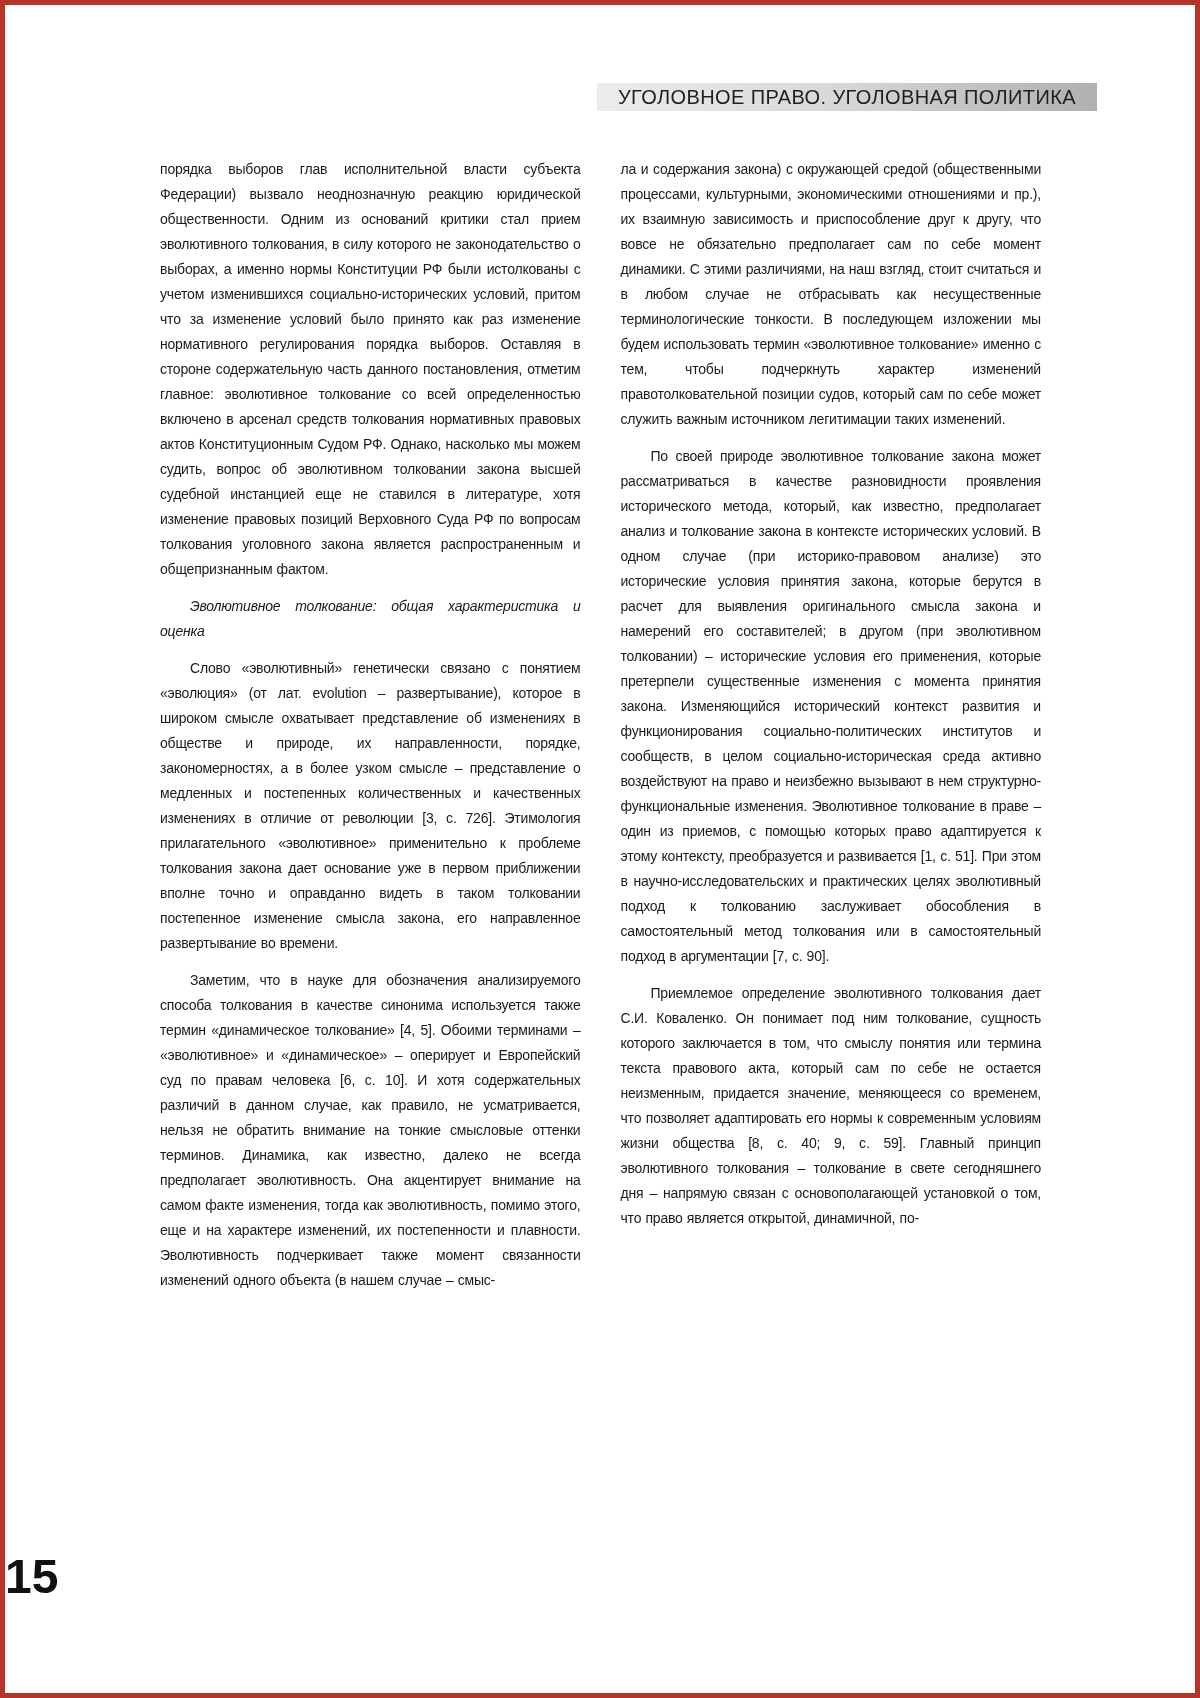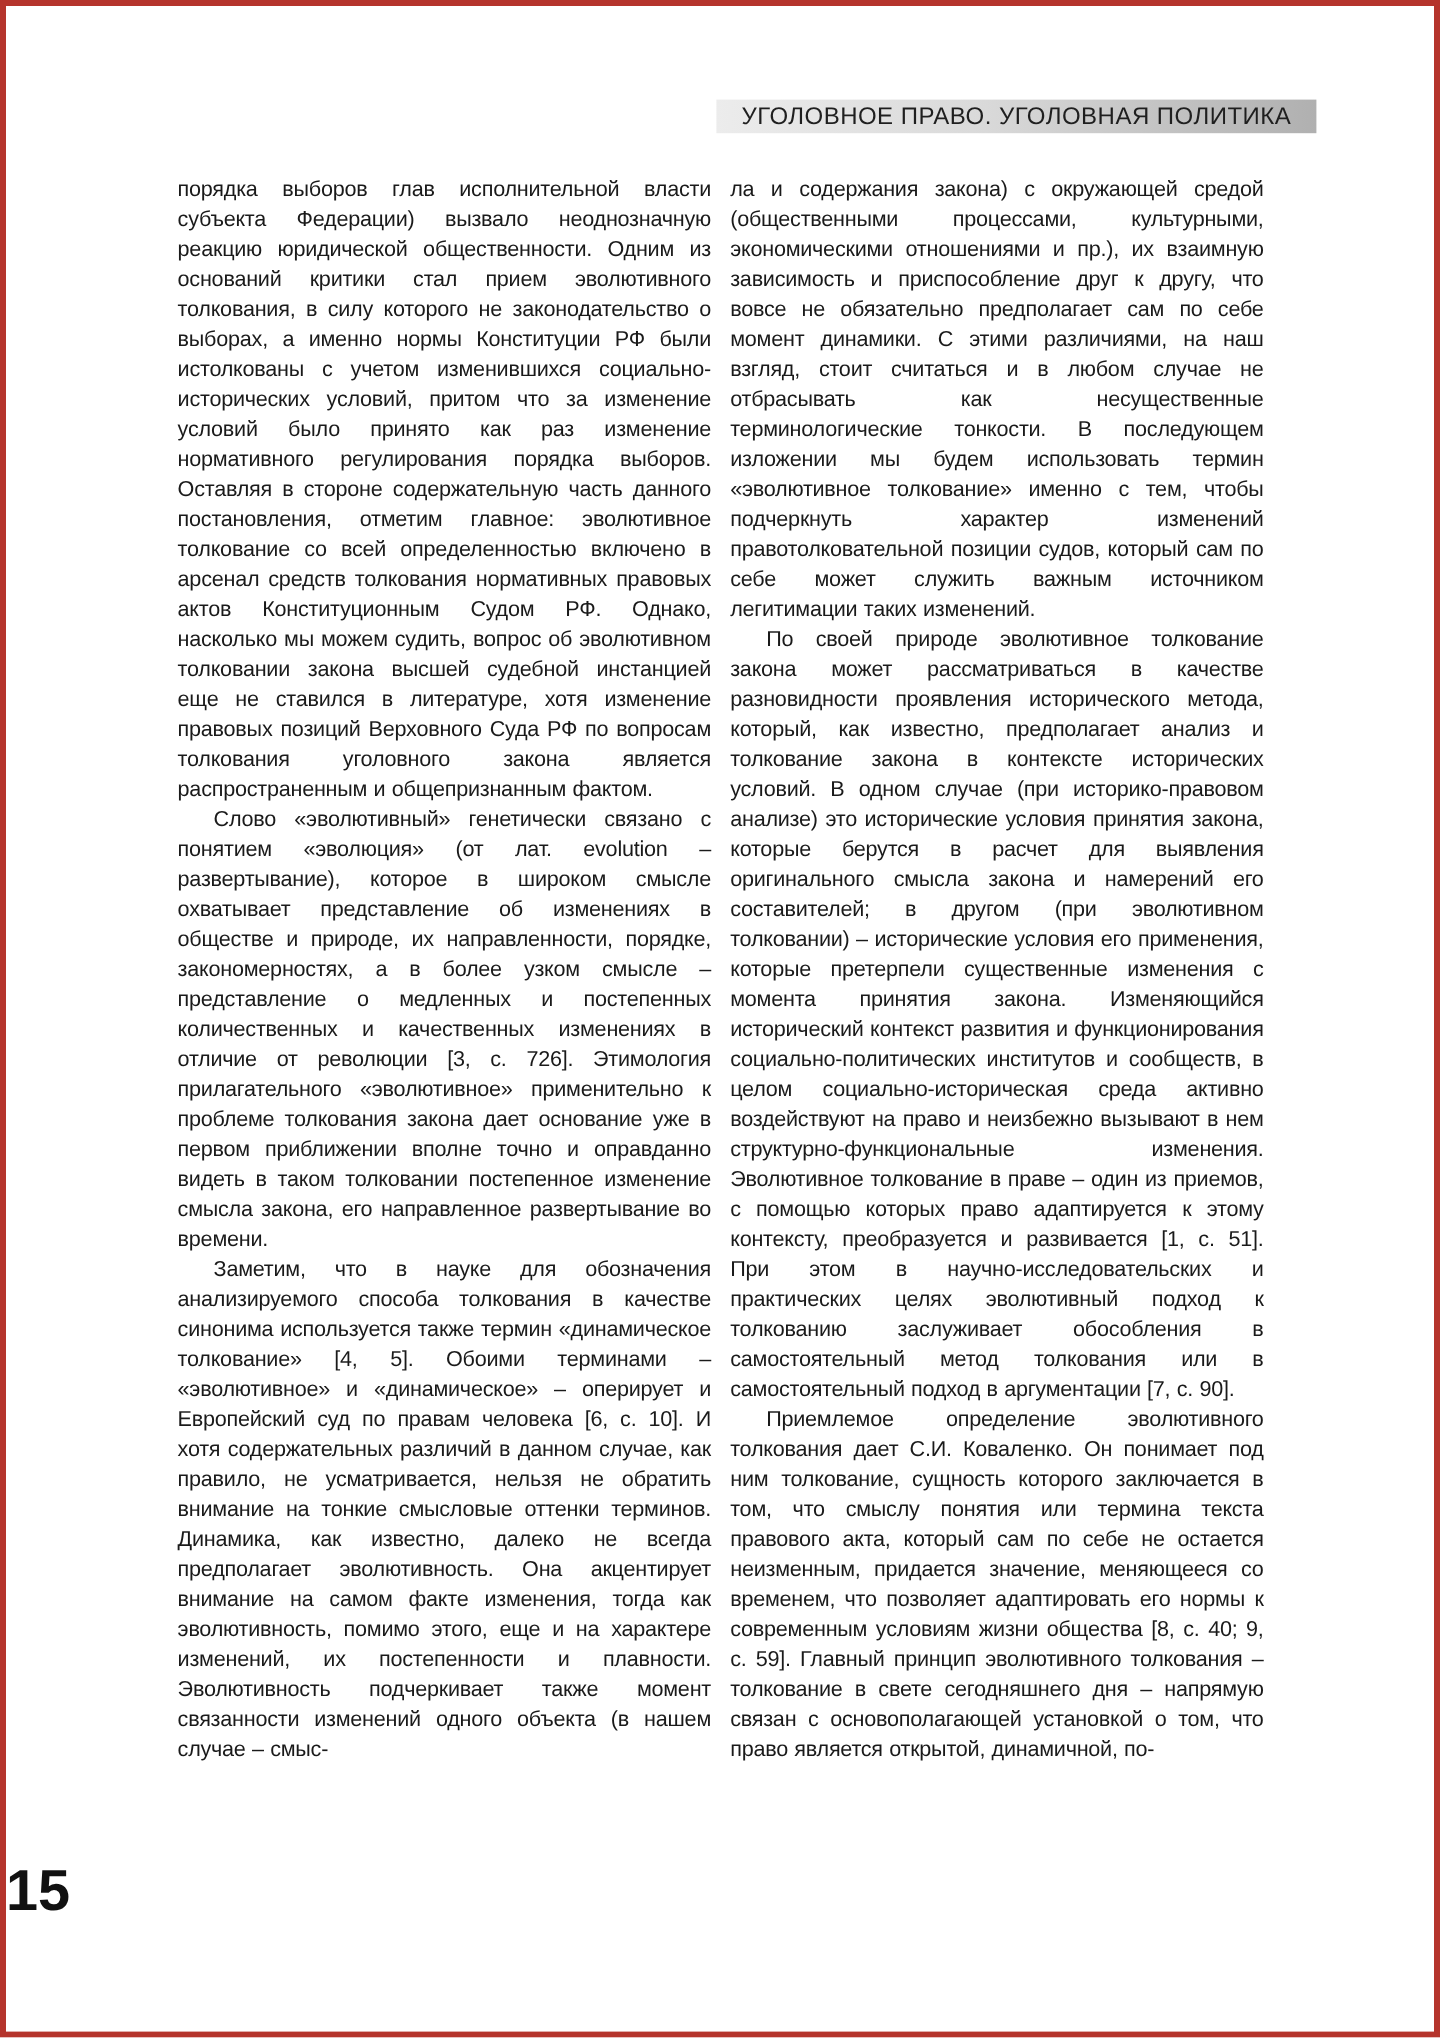--- a/index.html
+++ b/index.html
@@ -44,23 +44,23 @@
     left: 143px;
     width: 905px;
     display: flex;
     gap: 16px;
   }
   .col {
     flex: 1 1 0;
     min-width: 0;
   }
   .col p {
-    margin: 0;
+    margin: 12px;
     text-align: justify;
-    font-size: 18px;
+    font-size: 14px;
     line-height: 25px;
     letter-spacing: -0.2px;
     word-spacing: 0.5px;
   }
   .col p.indent {
     text-indent: 30px;
   }
   .col p.heading-italic {
     font-style: italic;
     text-indent: 30px;
@@ -82,20 +82,21 @@
 <div class="page">
 
   <div class="header-bar">
     <span>УГОЛОВНОЕ ПРАВО. УГОЛОВНАЯ ПОЛИТИКА</span>
   </div>
 
   <div class="content">
 
     <div class="col">
       <p>порядка выборов глав исполнительной власти субъекта Федерации) вызвало неоднозначную реакцию юридической общественности. Одним из оснований критики стал прием эволютивного толкования, в силу которого не законодательство о выборах, а именно нормы Конституции РФ были истолкованы с учетом изменившихся социально-исторических условий, притом что за изменение условий было принято как раз изменение нормативного регулирования порядка выборов. Оставляя в стороне содержательную часть данного постановления, отметим главное: эволютивное толкование со всей определенностью включено в арсенал средств толкования нормативных правовых актов Конституционным Судом РФ. Однако, насколько мы можем судить, вопрос об эволютивном толковании закона высшей судебной инстанцией еще не ставился в литературе, хотя изменение правовых позиций Верховного Суда РФ по вопросам толкования уголовного закона является распространенным и общепризнанным фактом.</p>
+      <p class="heading-italic">Эволютивное толкование: общая характеристика и оценка</p>
       <p class="indent">Слово «эволютивный» генетически связано с понятием «эволюция» (от лат. evolution – развертывание), которое в широком смысле охватывает представление об изменениях в обществе и природе, их направленности, порядке, закономерностях, а в более узком смысле – представление о медленных и постепенных количественных и качественных изменениях в отличие от революции [3, с. 726]. Этимология прилагательного «эволютивное» применительно к проблеме толкования закона дает основание уже в первом приближении вполне точно и оправданно видеть в таком толковании постепенное изменение смысла закона, его направленное развертывание во времени.</p>
       <p class="indent">Заметим, что в науке для обозначения анализируемого способа толкования в качестве синонима используется также термин «динамическое толкование» [4, 5]. Обоими терминами – «эволютивное» и «динамическое» – оперирует и Европейский суд по правам человека [6, с. 10]. И хотя содержательных различий в данном случае, как правило, не усматривается, нельзя не обратить внимание на тонкие смысловые оттенки терминов. Динамика, как известно, далеко не всегда предполагает эволютивность. Она акцентирует внимание на самом факте изменения, тогда как эволютивность, помимо этого, еще и на характере изменений, их постепенности и плавности. Эволютивность подчеркивает также момент связанности изменений одного объекта (в нашем случае – смыс-</p>
     </div>
 
     <div class="col">
       <p>ла и содержания закона) с окружающей средой (общественными процессами, культурными, экономическими отношениями и пр.), их взаимную зависимость и приспособление друг к другу, что вовсе не обязательно предполагает сам по себе момент динамики. С этими различиями, на наш взгляд, стоит считаться и в любом случае не отбрасывать как несущественные терминологические тонкости. В последующем изложении мы будем использовать термин «эволютивное толкование» именно с тем, чтобы подчеркнуть характер изменений правотолковательной позиции судов, который сам по себе может служить важным источником легитимации таких изменений.</p>
       <p class="indent">По своей природе эволютивное толкование закона может рассматриваться в качестве разновидности проявления исторического метода, который, как известно, предполагает анализ и толкование закона в контексте исторических условий. В одном случае (при историко-правовом анализе) это исторические условия принятия закона, которые берутся в расчет для выявления оригинального смысла закона и намерений его составителей; в другом (при эволютивном толковании) – исторические условия его применения, которые претерпели существенные изменения с момента принятия закона. Изменяющийся исторический контекст развития и функционирования социально-политических институтов и сообществ, в целом социально-историческая среда активно воздействуют на право и неизбежно вызывают в нем структурно-функциональные изменения. Эволютивное толкование в праве – один из приемов, с помощью которых право адаптируется к этому контексту, преобразуется и развивается [1, с. 51]. При этом в научно-исследовательских и практических целях эволютивный подход к толкованию заслуживает обособления в самостоятельный метод толкования или в самостоятельный подход в аргументации [7, с. 90].</p>
       <p class="indent">Приемлемое определение эволютивного толкования дает С.И. Коваленко. Он понимает под ним толкование, сущность которого заключается в том, что смыслу понятия или термина текста правового акта, который сам по себе не остается неизменным, придается значение, меняющееся со временем, что позволяет адаптировать его нормы к современным условиям жизни общества [8, с. 40; 9, с. 59]. Главный принцип эволютивного толкования – толкование в свете сегодняшнего дня – напрямую связан с основополагающей установкой о том, что право является открытой, динамичной, по-</p>
     </div>
 

